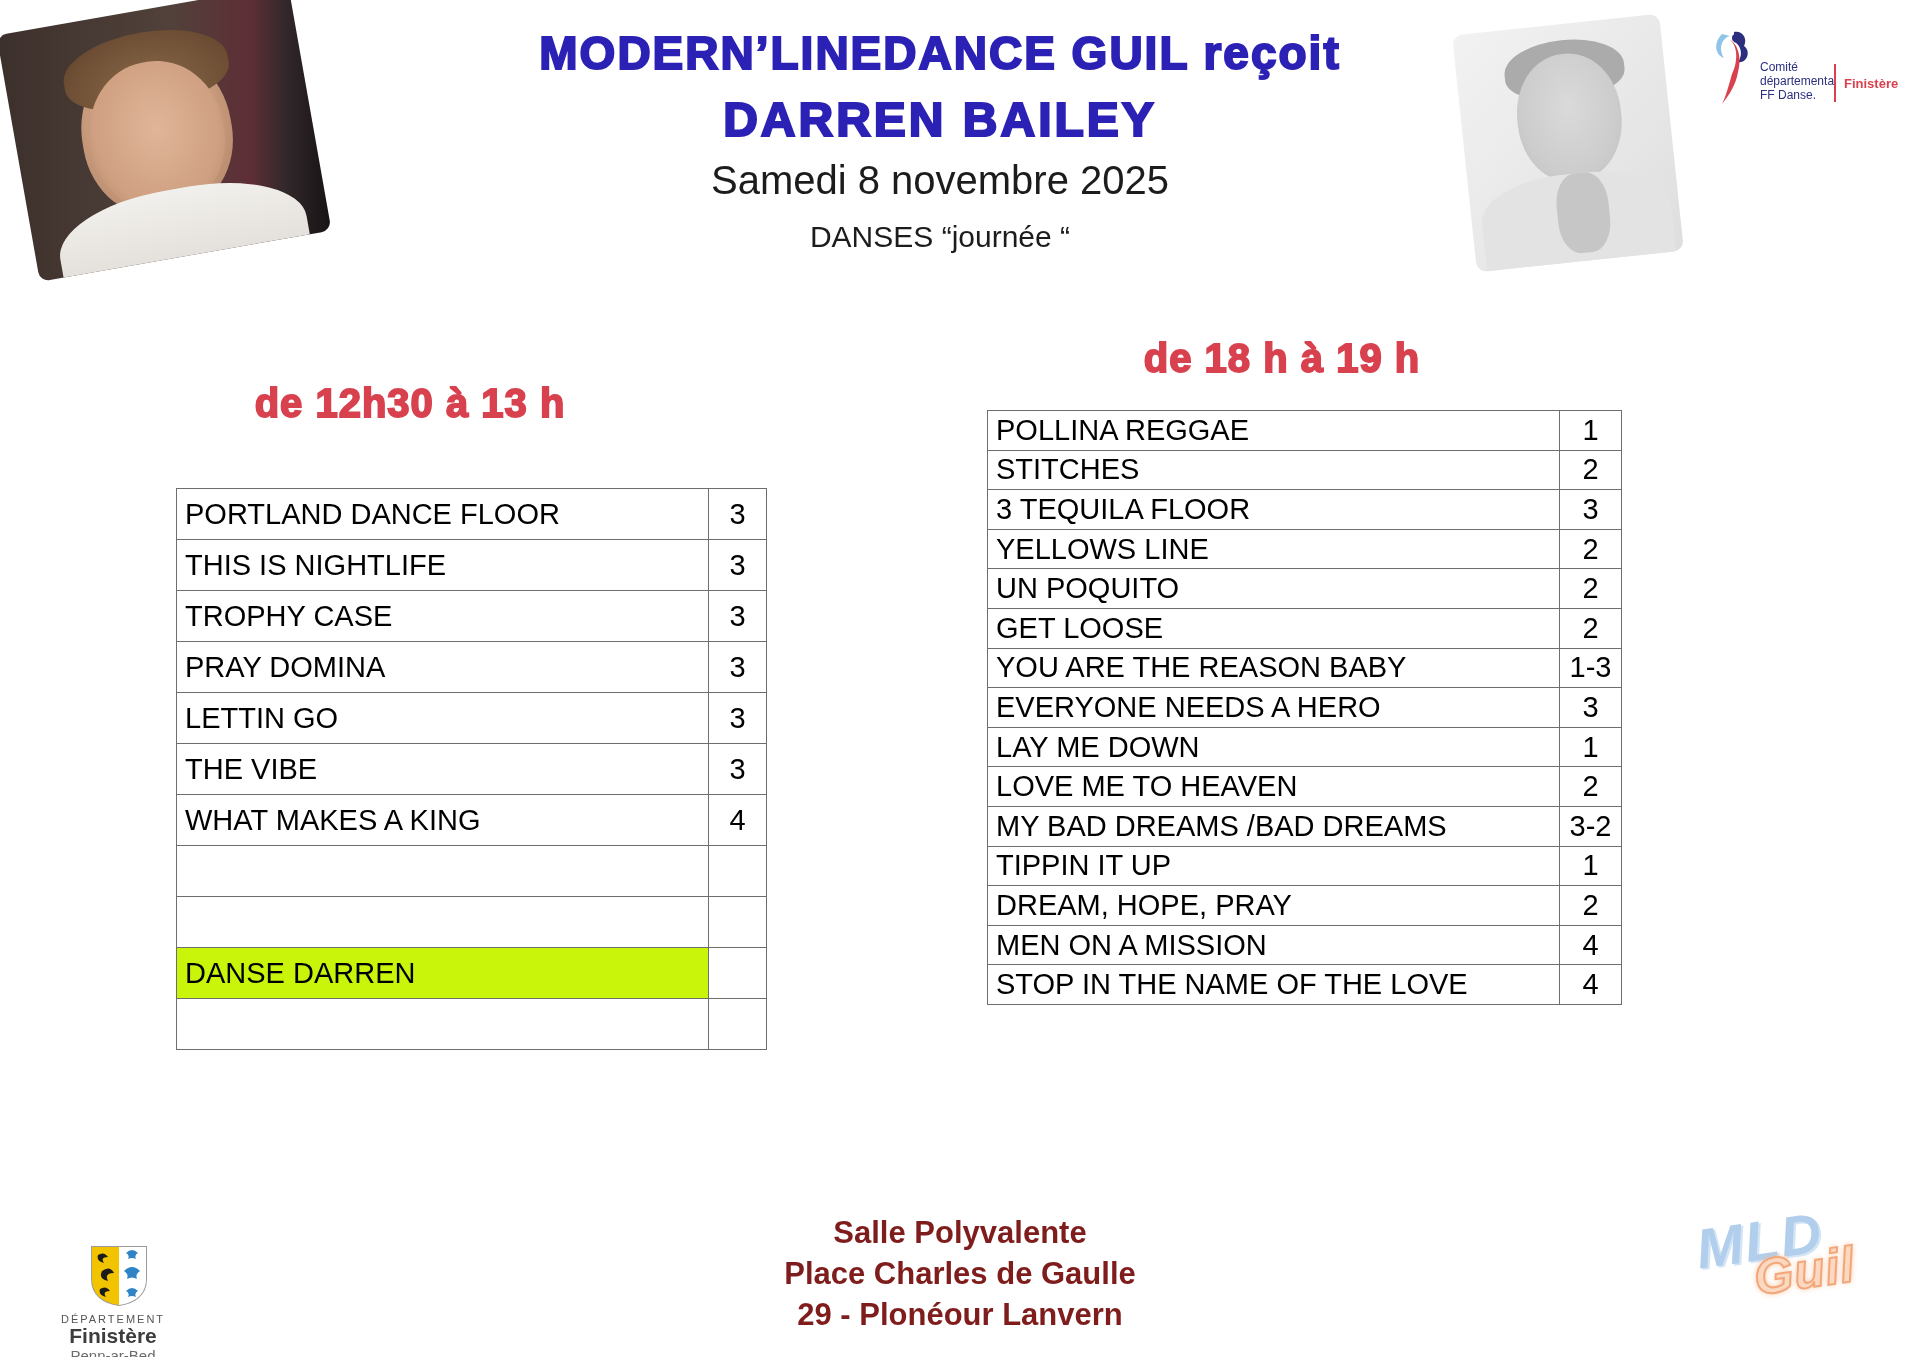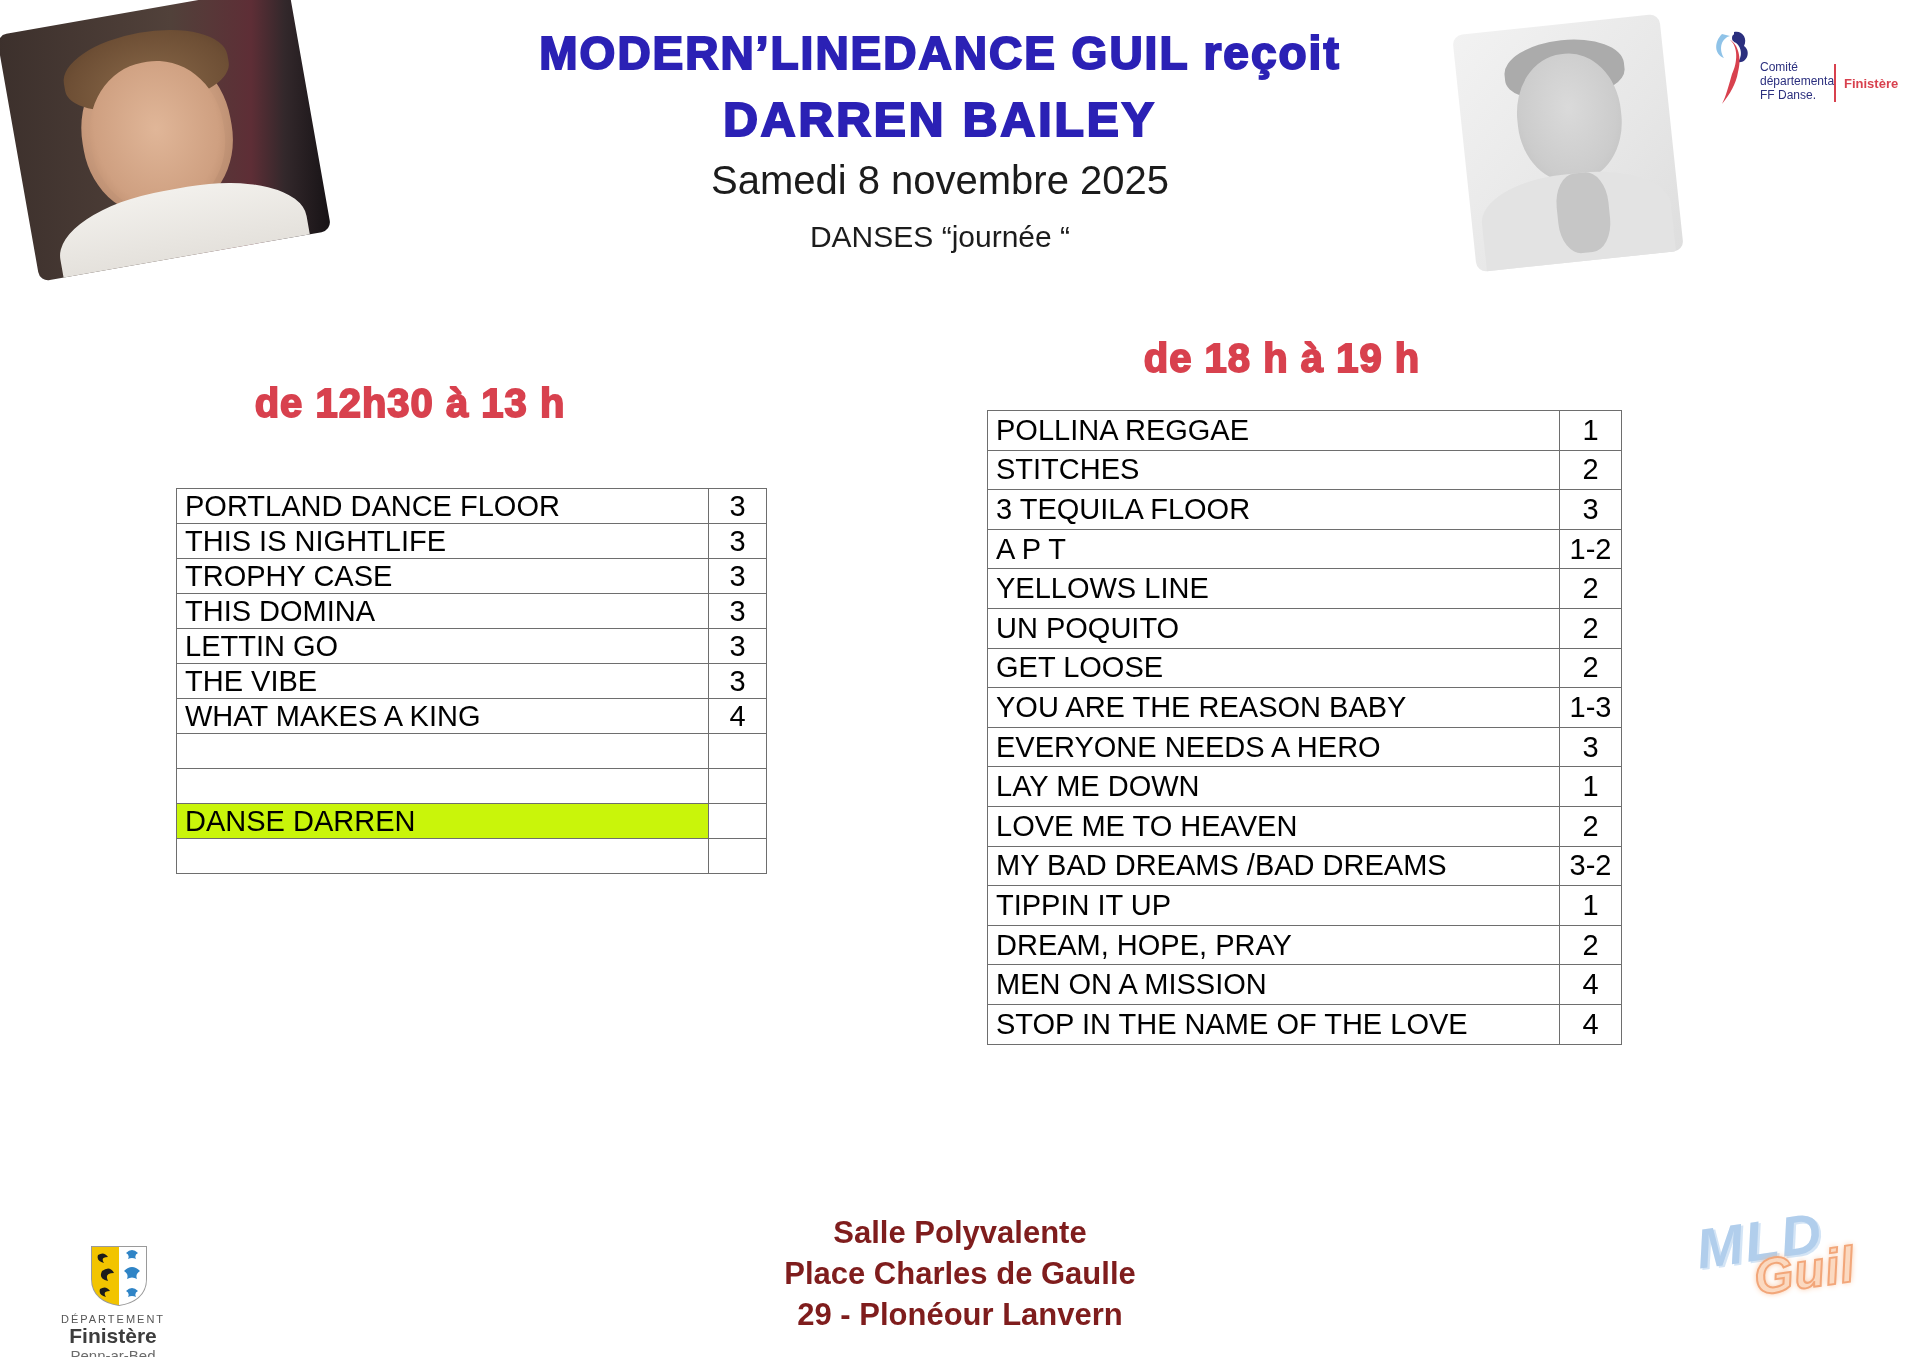--- a/index.html
+++ b/index.html
@@ -88,21 +88,21 @@
   table.dance-table{
     position:absolute;border-collapse:collapse;table-layout:fixed;background:#ffffff;
   }
   table.dance-table td{
     border:1px solid #6e6e6e;font-size:29px;color:#000;overflow:hidden;white-space:nowrap;
   }
   table.dance-table td.name{padding:0 0 0 8px;text-align:left;}
   table.dance-table td.cnt{text-align:center;padding:0;}
   table.dance-table td.hl{background:#c9f50a;}
   #table-midi{left:176px;top:488px;width:590px;}
-  #table-midi tr{height:35px;}
+  #table-midi tr{height:51px;}
   #table-midi col.c-name{width:532px;}
   #table-midi col.c-cnt{width:58px;}
   #table-soir{left:987px;top:410px;width:634px;}
   #table-soir tr{height:39.6px;}
   #table-soir col.c-name{width:572px;}
   #table-soir col.c-cnt{width:62px;}
 
   
   .footer-block{left:0;right:0;top:1212px;text-align:center;color:#7f1d1d;}
   .footer-block div{font-size:31px;font-weight:bold;line-height:41px;}
@@ -179,21 +179,21 @@
       </tr>
       <tr>
         <td class="name">THIS IS NIGHTLIFE</td>
         <td class="cnt">3</td>
       </tr>
       <tr>
         <td class="name">TROPHY CASE</td>
         <td class="cnt">3</td>
       </tr>
       <tr>
-        <td class="name">THIS DOMINA</td>
+        <td class="name">PRAY DOMINA</td>
         <td class="cnt">3</td>
       </tr>
       <tr>
         <td class="name">LETTIN GO</td>
         <td class="cnt">3</td>
       </tr>
       <tr>
         <td class="name">THE VIBE</td>
         <td class="cnt">3</td>
       </tr>
@@ -229,24 +229,20 @@
         <td class="name">POLLINA REGGAE</td>
         <td class="cnt">1</td>
       </tr>
       <tr>
         <td class="name">STITCHES</td>
         <td class="cnt">2</td>
       </tr>
       <tr>
         <td class="name">3 TEQUILA FLOOR</td>
         <td class="cnt">3</td>
-      </tr>
-      <tr>
-        <td class="name">A P T</td>
-        <td class="cnt">1-2</td>
       </tr>
       <tr>
         <td class="name">YELLOWS LINE</td>
         <td class="cnt">2</td>
       </tr>
       <tr>
         <td class="name">UN POQUITO</td>
         <td class="cnt">2</td>
       </tr>
       <tr>

